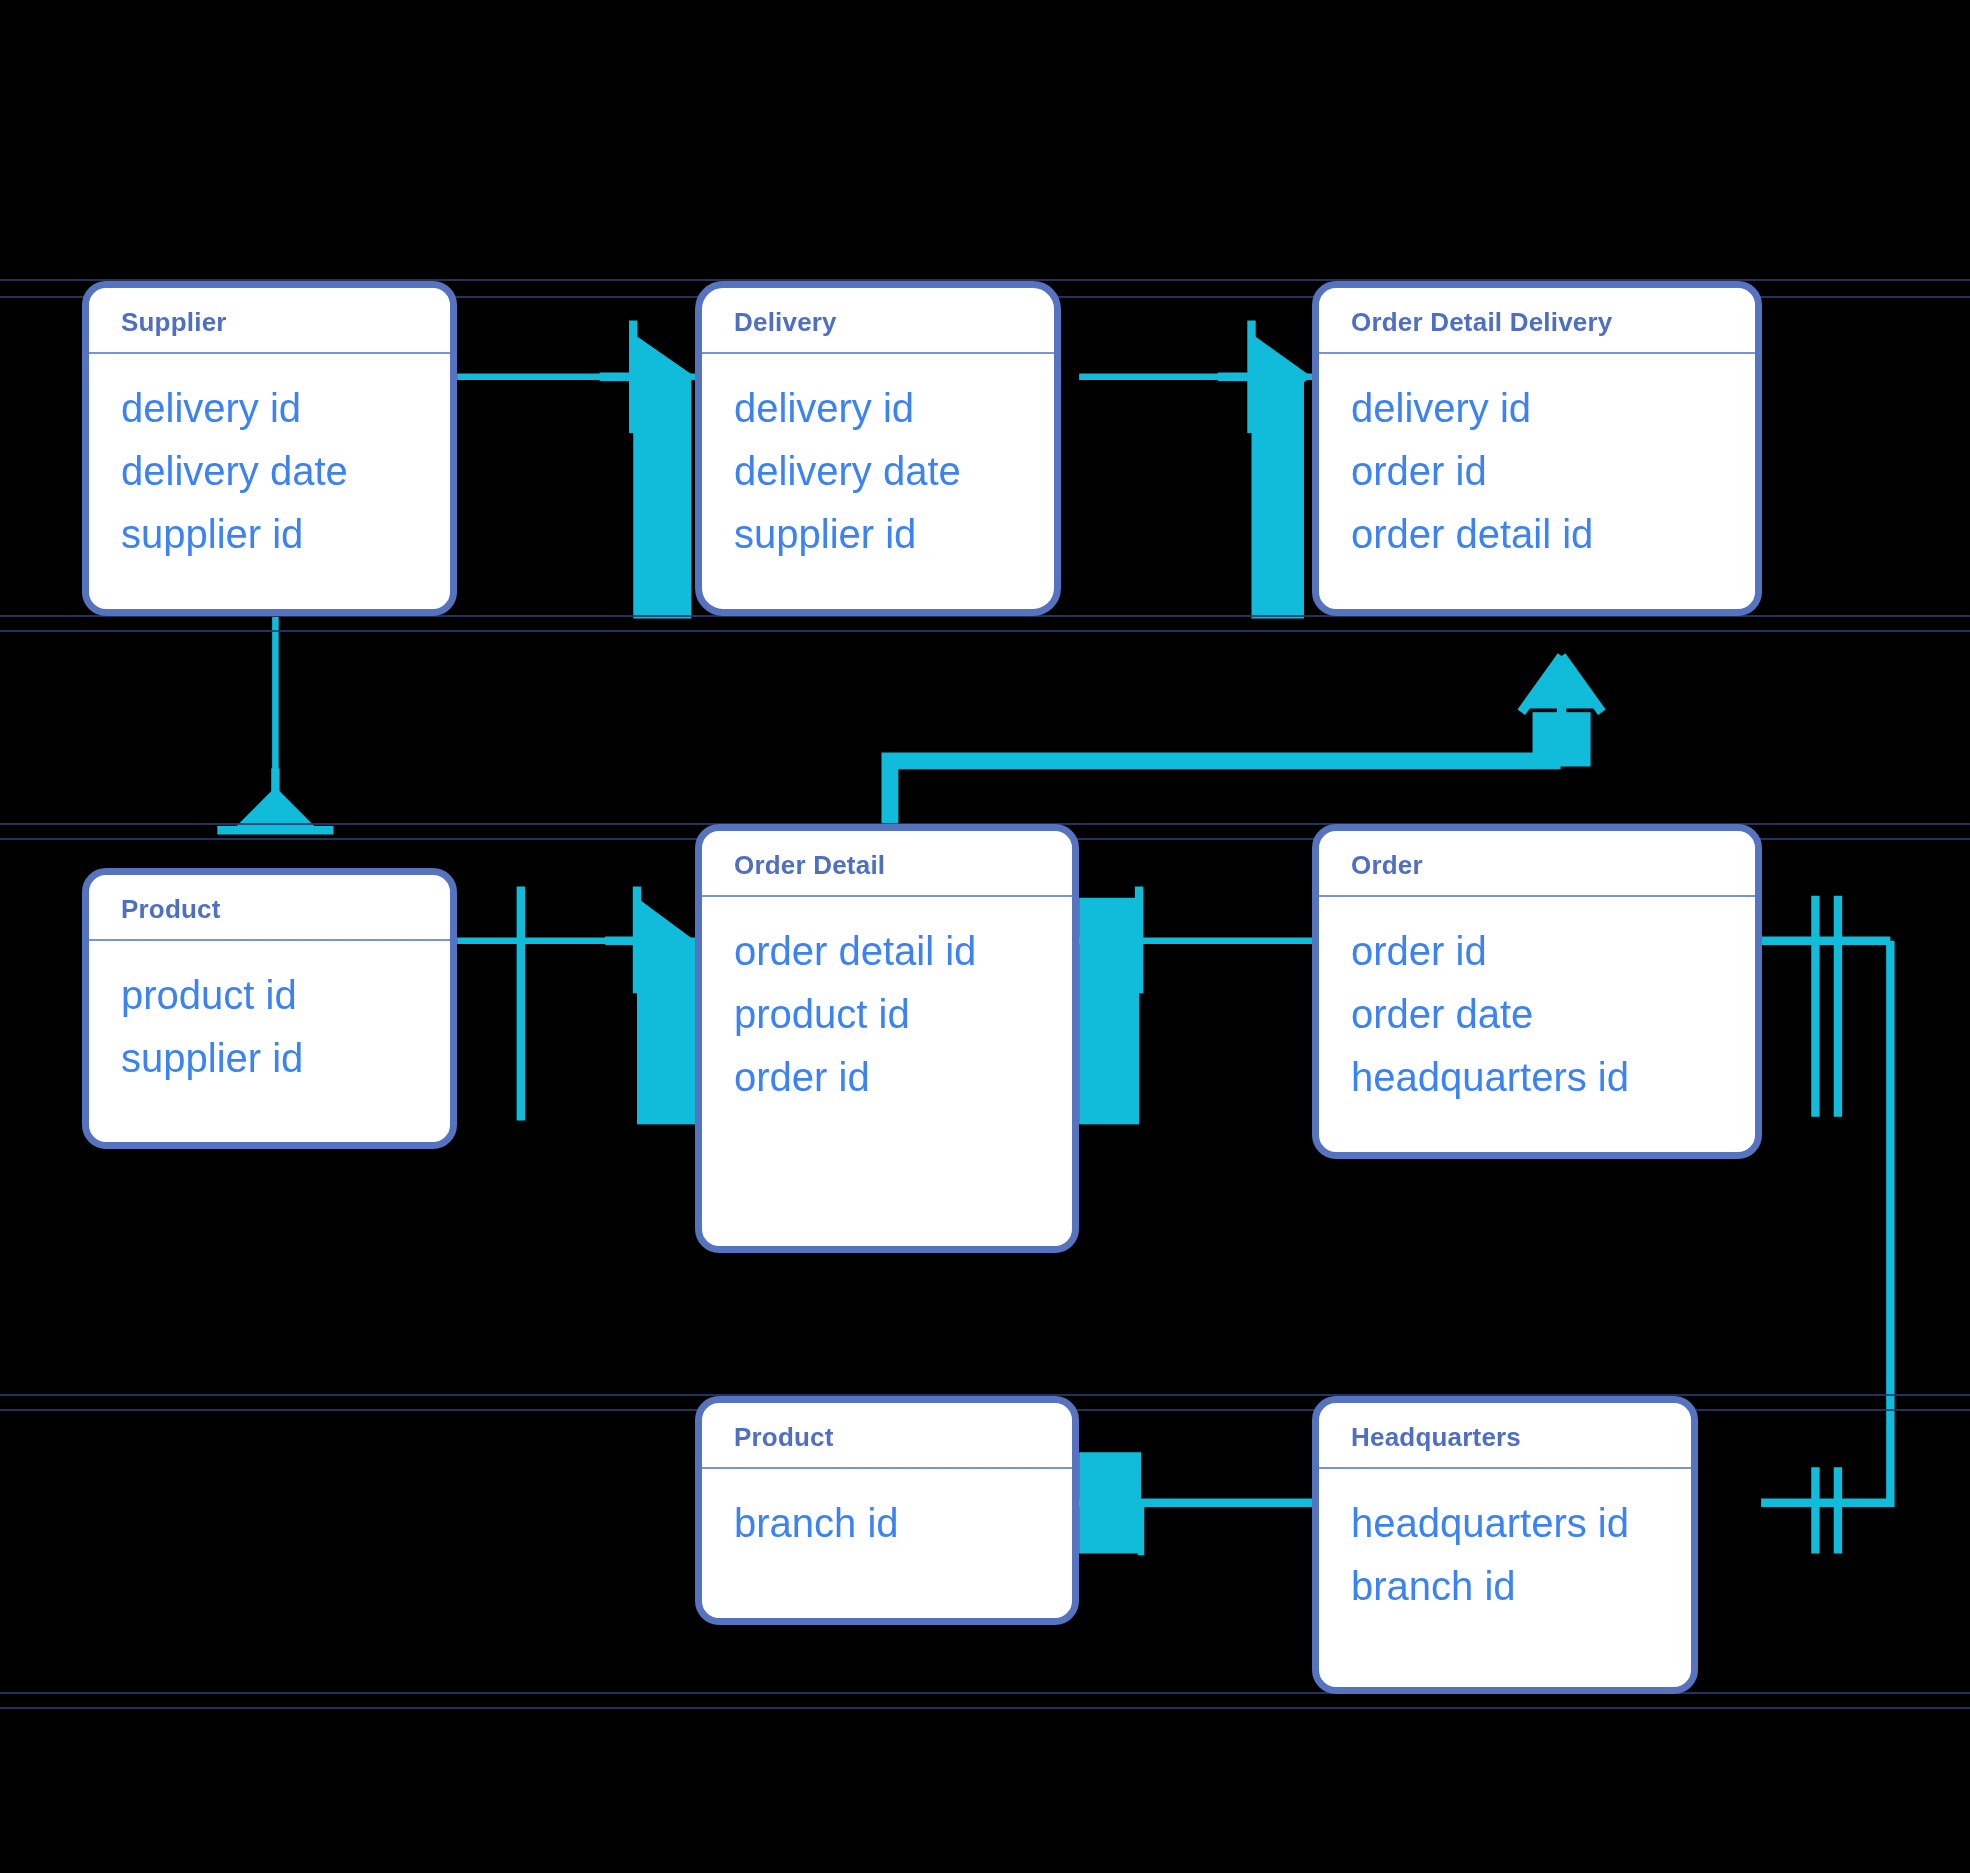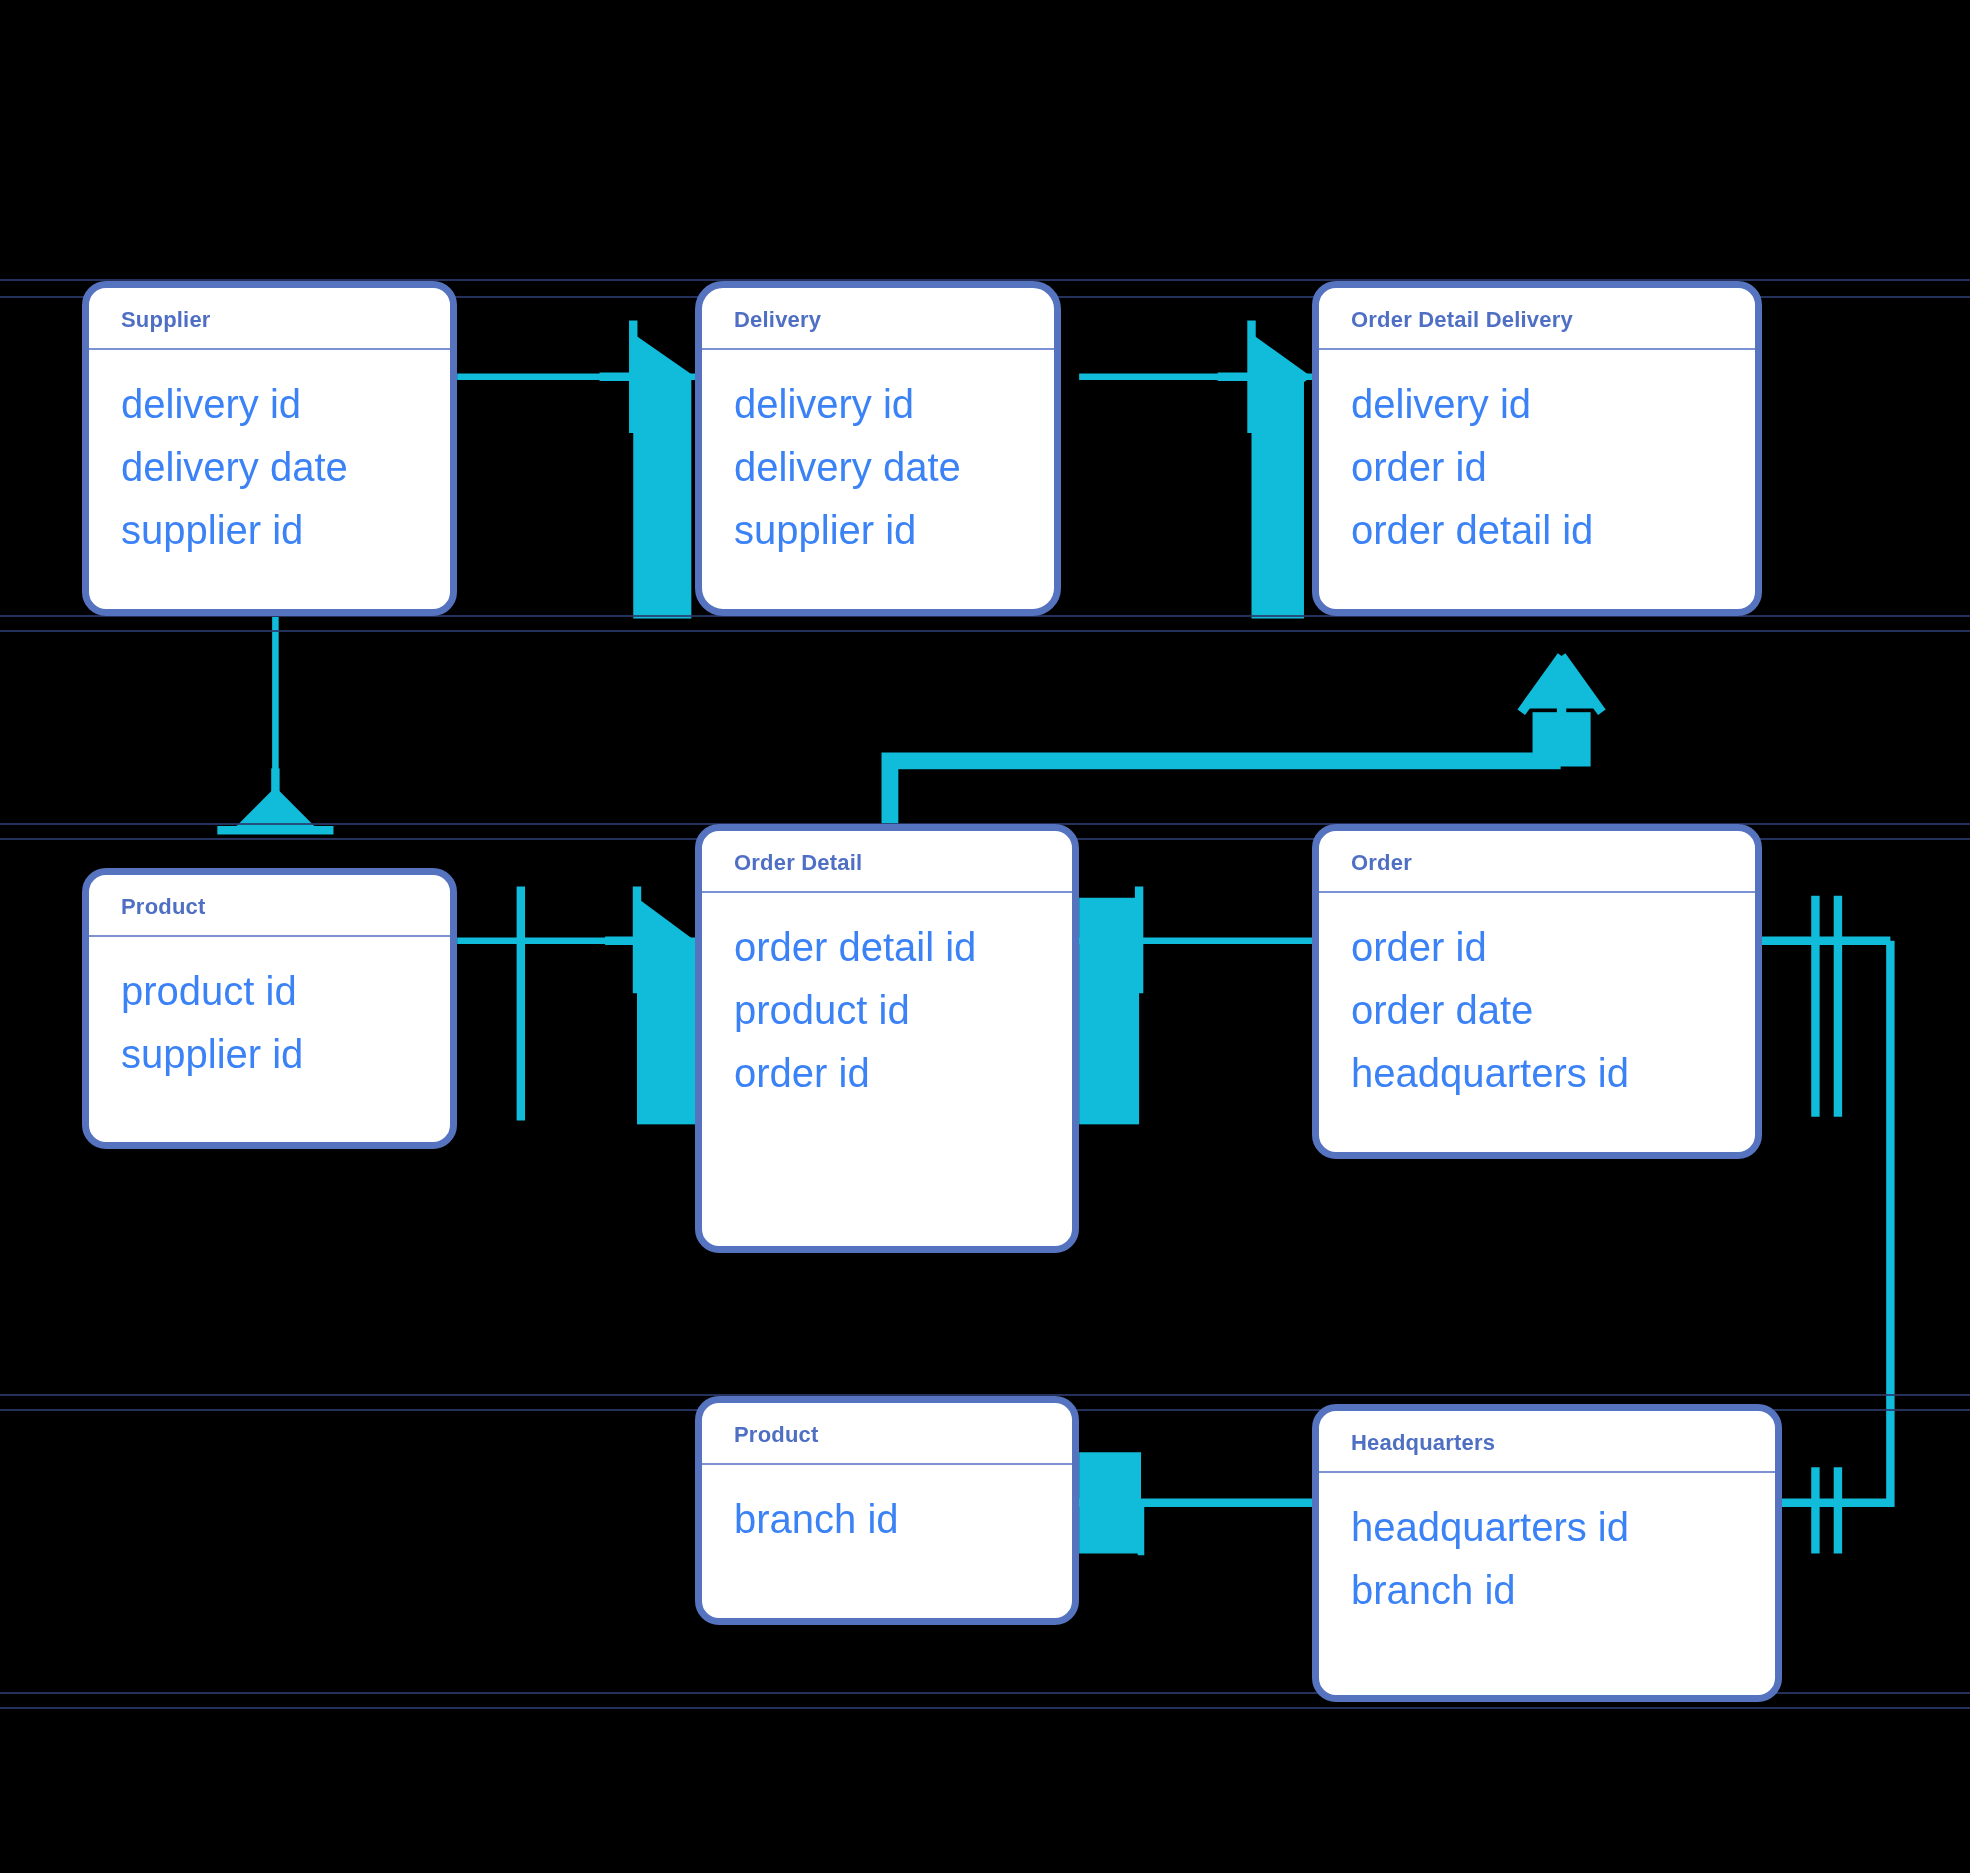--- a/index.html
+++ b/index.html
@@ -30,21 +30,21 @@
   .entity {
     position: absolute;
     box-sizing: border-box;
     background: #ffffff;
     border: 7.5px solid #5573bf;
     border-radius: 24px;
     z-index: 5;
   }
   .entity-title {
     color: #4f6fc4;
-    font-size: 22px;
+    font-size: 26px;
     font-weight: bold;
     padding: 20.6px 0 17px 32px;
     letter-spacing: 0.2px;
     line-height: 1;
     white-space: nowrap;
   }
   .entity-divider {
     height: 2.8px;
     background: #7b93d4;
     margin: 0;
@@ -218,21 +218,21 @@
   </div>
 
   <div class="entity" style="left:695px; top:1396px; width:384px; height:229px;">
     <div class="entity-title">Product</div>
     <div class="entity-divider"></div>
     <div class="attrs">
       <div class="attr">branch id</div>
     </div>
   </div>
 
-  <div class="entity" style="left:1312px; top:1396px; width:470px; height:298px;margin-top:8px;">
+  <div class="entity" style="left:1312px; top:1396px; width:386px; height:298px;">
     <div class="entity-title">Headquarters</div>
     <div class="entity-divider"></div>
     <div class="attrs">
       <div class="attr">headquarters id</div>
       <div class="attr">branch id</div>
     </div>
   </div>
 
 </div>
 

